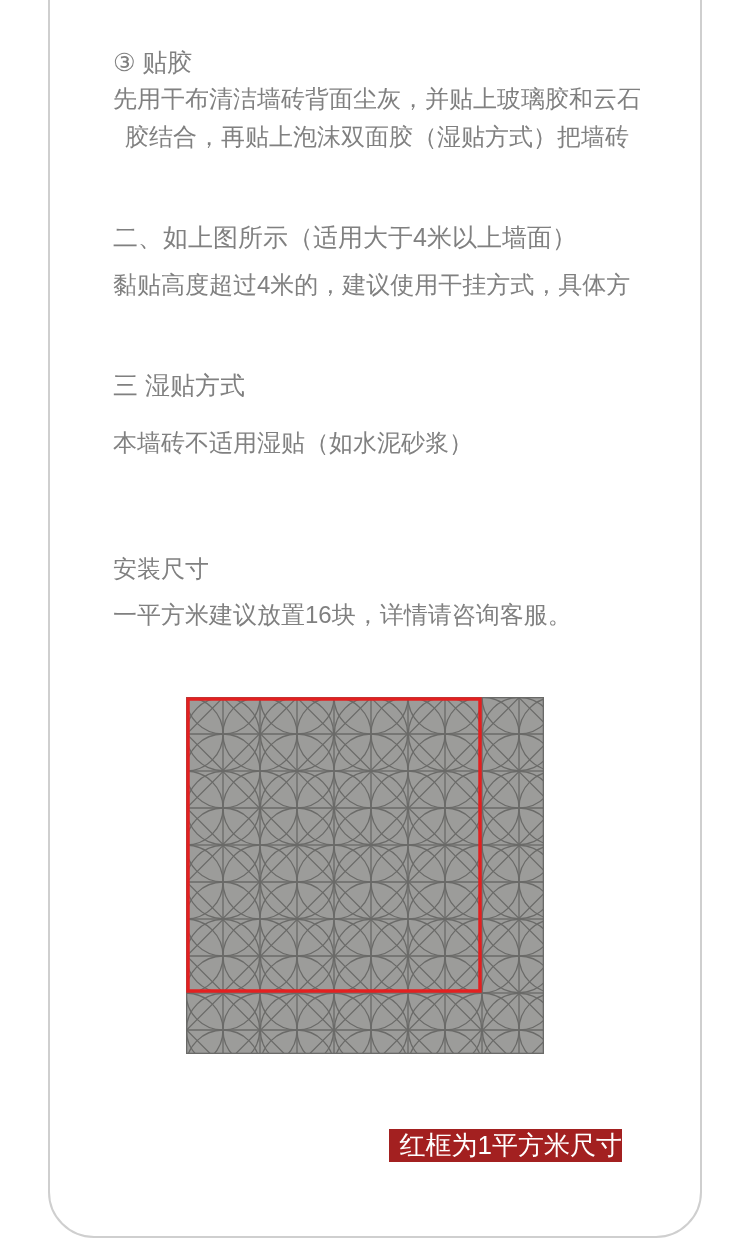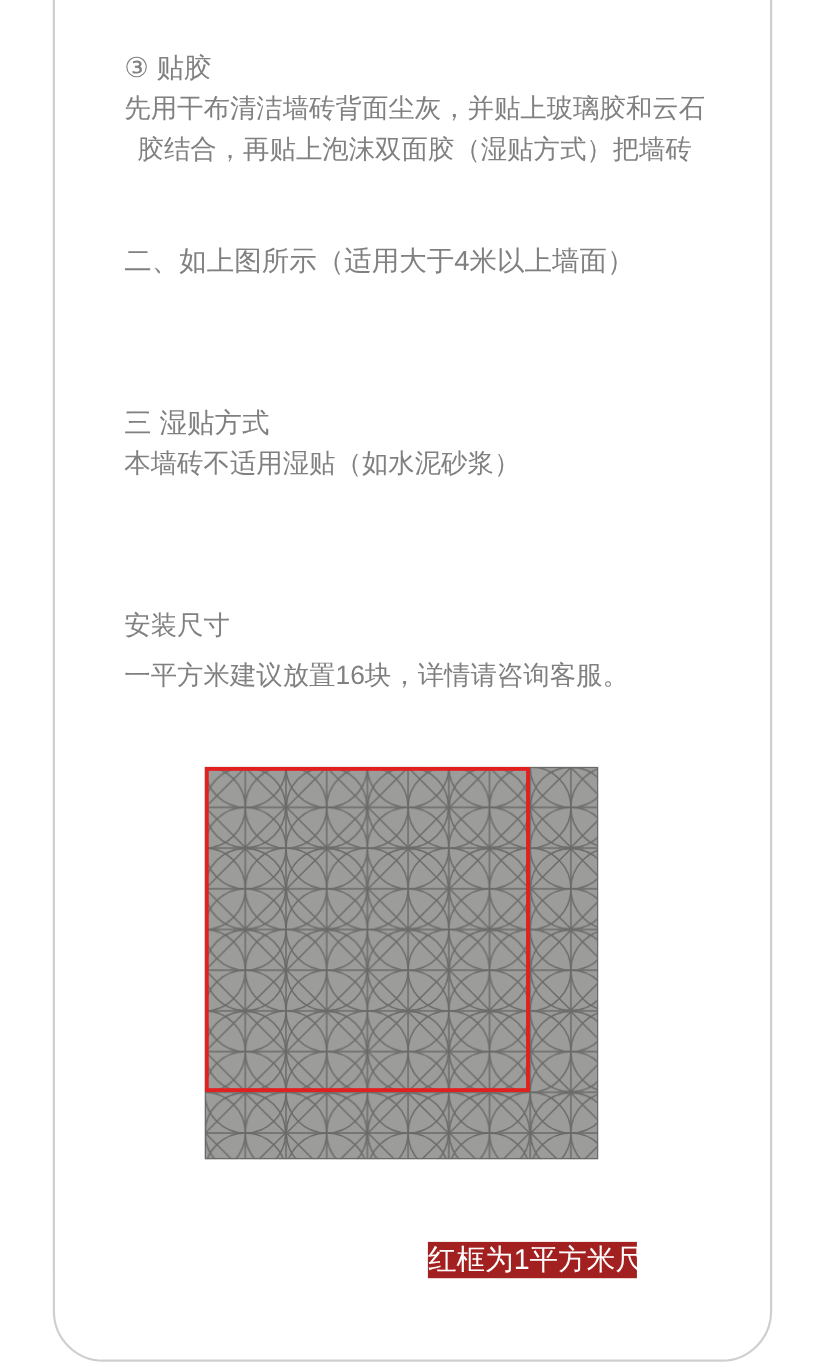--- a/index.html
+++ b/index.html
@@ -27,45 +27,46 @@
   }
   .txt{position:absolute;left:113px;color:var(--text);white-space:nowrap;text-align:center;}
   .h1{font-size:25px;line-height:30px;}
   .h-install{font-size:24px;line-height:34px;}
   .para{font-size:24px;line-height:38px;}
   .para div{white-space:nowrap;}
   .figure-wrap{position:absolute;left:186px;top:697px;width:358px;height:357px;}
   .tile-line{stroke:var(--tile-line);stroke-width:1.3;fill:none;}
   .frame-red{stroke:var(--frame-red);stroke-width:3.5;fill:none;}
   .badge{
-    position:absolute;left:389px;top:1129px;width:190px;height:33px;
+    position:absolute;left:389px;top:1129px;width:233px;height:33px;
     background:var(--badge-bg);color:var(--badge-text);
     font-size:26px;line-height:33px;text-align:right;white-space:nowrap;
   }
 </style>
 </head>
 <body>
 
 <div class="card"></div>
 
 <div class="txt h1" style="top:47px">③ 贴胶</div>
 
 <div class="txt para" style="top:80px">
   <div>先用干布清洁墙砖背面尘灰，并贴上玻璃胶和云石</div>
   <div>胶结合，再贴上泡沫双面胶（湿贴方式）把墙砖</div>
 </div>
 
 <div class="txt h1" style="top:222px">二、如上图所示（适用大于4米以上墙面）</div>
 
 <div class="txt para" style="top:266px">
+  <div>黏贴高度超过4米的，建议使用干挂方式，具体方</div>
 </div>
 
 <div class="txt h1" style="top:370px">三 湿贴方式</div>
 
-<div class="txt para" style="top:403px">
+<div class="txt para" style="top:424px">
   <div>本墙砖不适用湿贴（如水泥砂浆）</div>
 </div>
 
 <div class="txt h-install" style="top:552px">安装尺寸</div>
 
 <div class="txt para" style="top:596px">
   <div>一平方米建议放置16块，详情请咨询客服。</div>
 </div>
 
 <div class="figure-wrap">

